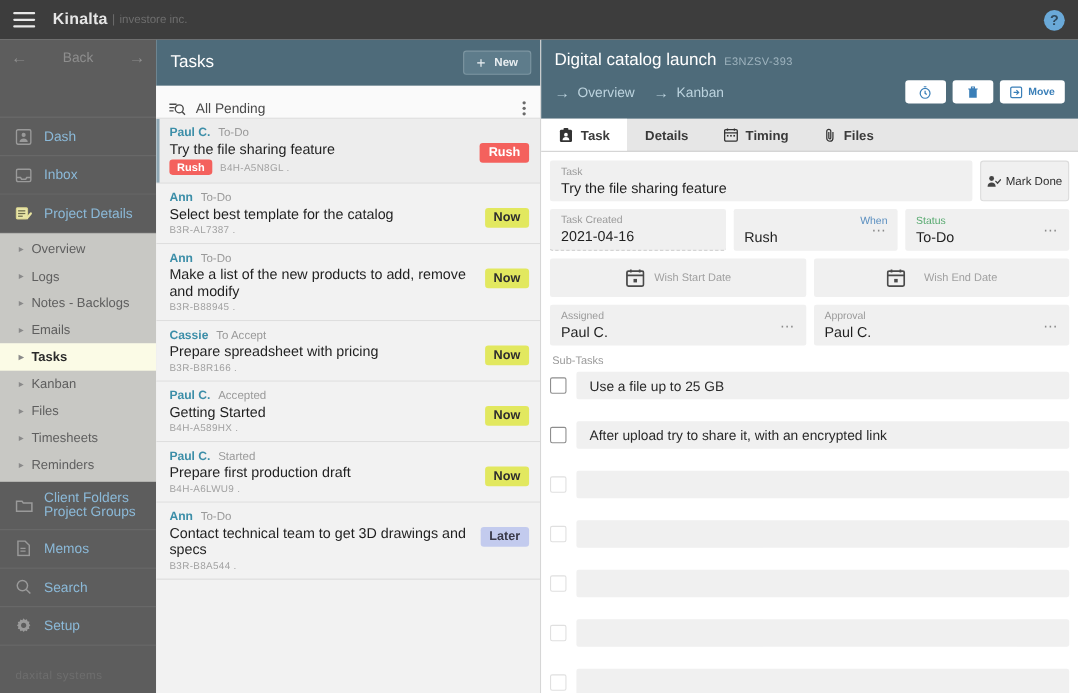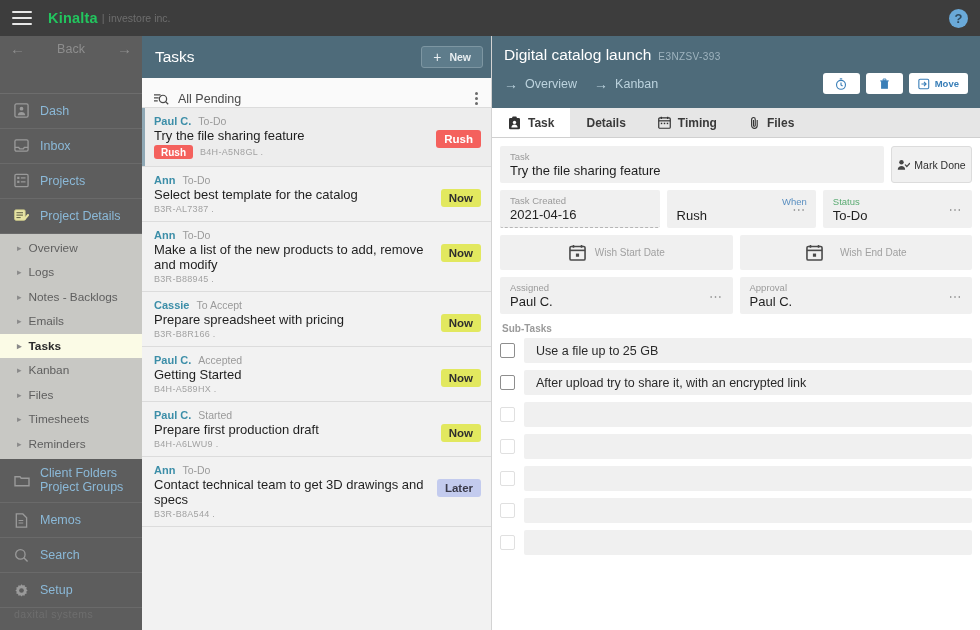--- a/index.html
+++ b/index.html
@@ -12,21 +12,21 @@
   .app { position: relative; width: 980px; height: 630px; display: flex; flex-direction: column; }
 
   
   .topbar {
     height: 36px; background: #3d3d3d; flex: 0 0 36px;
     display: flex; align-items: center; padding: 0 12px; position: relative;
   }
   .hamburger { width: 20px; height: 15px; display: flex; flex-direction: column;
     justify-content: space-between; margin-right: 16px; cursor: pointer; }
   .hamburger i { display: block; height: 2.4px; background: #e8e8e8; border-radius: 1px; }
-  .brand { color: #22c55e; font-size: 14.5px; font-weight: bold; letter-spacing: .2px; }
+  .brand { color: #e5e5e5; font-size: 14.5px; font-weight: bold; letter-spacing: .2px; }
   .brand-sep { color: #6e6e6e; font-size: 11px; margin: 0 4px; }
   .brand-sub { color: #6e6e6e; font-size: 10.5px; }
   .help-icon {
     position: absolute; right: 12px; top: 9px;
     width: 19px; height: 19px; border-radius: 50%;
     background: #6aa9d8; color: #2f4a5e; font-size: 13px; font-weight: bold;
     display: flex; align-items: center; justify-content: center; cursor: pointer;
   }
 
   
@@ -121,22 +121,22 @@
   .f-lab.green { color: #5aab72; }
   .f-lab.blue { color: #5a8fc0; text-align: right; }
   .f-val { font-size: 13px; color: #1f1f1f; line-height: 15px; }
   .f-dots { position: absolute; right: 9px; top: 50%; transform: translateY(-50%);
     color: #8a8a8a; font-size: 13px; letter-spacing: 1.5px; cursor: pointer; }
   .markdone { background: #f0f0f0; border: 1px solid #dcdcdc; border-radius: 3px;
     display: flex; align-items: center; justify-content: center; gap: 4px;
     font-size: 10.5px; color: #2f2f2f; width: 81px; flex: 0 0 81px; cursor: pointer; }
   .datefield { display: flex; align-items: center; gap: 9px; flex-direction: row; }
   .dph { font-size: 10px; color: #a0a0a0; }
-  .sub-lab { font-size: 10px; color: #9a9a9a; padding: 2px 0 4px 2px; font-weight: bold; }
-  .st-row { display: flex; align-items: center; gap: 9px; margin-bottom: 7px; }
+  .sub-lab { font-size: 10px; color: #9a9a9a; padding: 2px 0 4px 2px; }
+  .st-row { display: flex; align-items: center; gap: 9px; margin-bottom: 20px; }
   .st-box { width: 15px; height: 15px; flex: 0 0 15px; border: 1.5px solid #8e8e8e;
     border-radius: 2px; background: #ffffff; cursor: pointer; }
   .st-box.faded { border-color: #e0e0e0; }
   .st-in { flex: 1; background: #f0f0f0; border-radius: 2px; height: 25px;
     display: flex; align-items: center; padding: 0 12px; font-size: 12.5px; color: #2a2a2a; cursor: text; }
 </style>
 </head>
 <body>
 
 <div class="app">
@@ -175,32 +175,20 @@
           <span class="lbl">Dash</span>
         </div>
         <div class="nav-item">
           <span class="ico">
             <svg class="si" width="15" height="15" viewBox="0 0 16 16">
                 <rect x="1" y="2" width="14" height="12" rx="1.5" fill="none" stroke="#9a9a9a" stroke-width="1.4"></rect>
                 <path d="M1 10h4l1 1.6h4L11 10h4" fill="none" stroke="#9a9a9a" stroke-width="1.4"></path>
               </svg>
           </span>
           <span class="lbl">Inbox</span>
-        </div>
-        <div class="nav-item">
-          <span class="ico">
-            <svg class="si" width="15" height="15" viewBox="0 0 16 16">
-                <rect x="1" y="1.5" width="14" height="13" rx="1.3" fill="none" stroke="#9a9a9a" stroke-width="1.4"></rect>
-                <rect x="3.4" y="4" width="2.4" height="2.4" fill="#9a9a9a"></rect>
-                <rect x="3.4" y="8.2" width="2.4" height="2.4" fill="#9a9a9a"></rect>
-                <rect x="7.3" y="4.6" width="5" height="1.3" fill="#9a9a9a"></rect>
-                <rect x="7.3" y="8.8" width="5" height="1.3" fill="#9a9a9a"></rect>
-              </svg>
-          </span>
-          <span class="lbl">Projects</span>
         </div>
         <div class="nav-item active-parent">
           <span class="ico">
             <svg class="si" width="15" height="15" viewBox="0 0 16 16">
                 <rect x="0.8" y="2" width="11" height="11" rx="1.2" fill="#e9e6a8" stroke="#d9d48e" stroke-width="1"></rect>
                 <rect x="2.6" y="4.4" width="7" height="1.2" fill="#6a6a4a"></rect>
                 <rect x="2.6" y="7" width="7" height="1.2" fill="#6a6a4a"></rect>
                 <rect x="2.6" y="9.6" width="4.5" height="1.2" fill="#6a6a4a"></rect>
                 <path d="M9.5 9.5l2 2.2 3.5-4.2" fill="none" stroke="#e8e4a0" stroke-width="2.2" stroke-linecap="round"></path>
               </svg>

